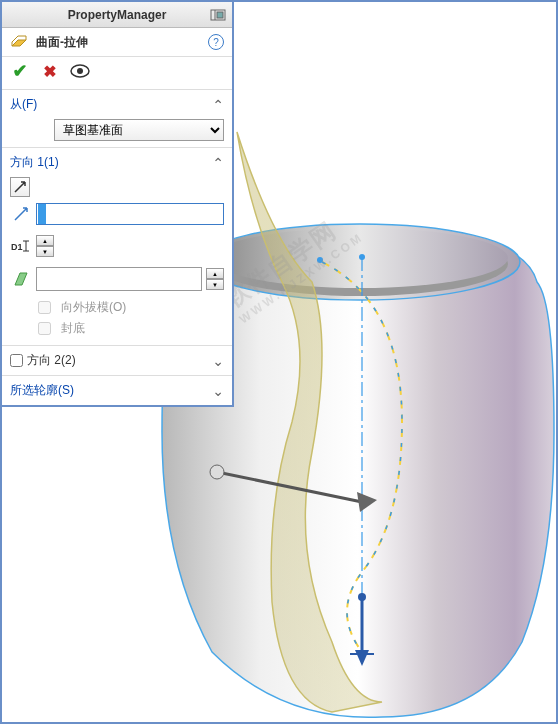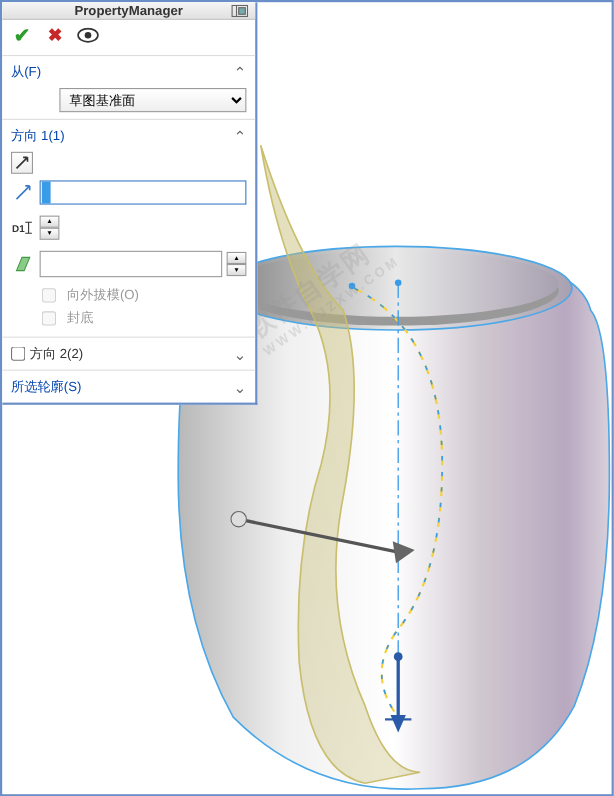--- a/index.html
+++ b/index.html
@@ -2,21 +2,21 @@
 <html><head>
   <meta charset="utf-8">
   <style>
     * { margin: 0; padding: 0; box-sizing: border-box; font-family: "Microsoft YaHei", Arial, sans-serif; }
     body { width: 558px; height: 724px; background: #fff; overflow: hidden; position: relative; border: 2px solid #6a8fc8; }
     
     .graphics-area { position: absolute; top: 0; left: 0; width: 100%; height: 100%; z-index: 0; }
     
     .panel { position: absolute; top: 0; left: 0; width: 232px; background: #fff; z-index: 10; border-right: 2px solid #6a8fc8; border-bottom: 2px solid #6a8fc8; }
     
-    .title-bar { display: flex; align-items: center; justify-content: center; background: linear-gradient(to bottom, #f5f5f5, #e0e0e0); border-bottom: 1px solid #bbb; height: 16px; position: relative; }
+    .title-bar { display: flex; align-items: center; justify-content: center; background: linear-gradient(to bottom, #f5f5f5, #e0e0e0); border-bottom: 1px solid #bbb; height: 26px; position: relative; }
     .title-bar .title { font-size: 12px; font-weight: bold; color: #333; }
     .pin-icon { position: absolute; right: 6px; width: 16px; height: 16px; }
     
     .feature-header { display: flex; align-items: center; padding: 4px 8px; border-bottom: 1px solid #ddd; position: relative; }
     .feature-icon { width: 20px; height: 20px; margin-right: 6px; }
     .feature-title { font-size: 12px; font-weight: bold; color: #333; flex: 1; }
     .help-icon { width: 16px; height: 16px; color: #3a7bc8; border: 1.5px solid #3a7bc8; border-radius: 50%; font-size: 10px; display: flex; align-items: center; justify-content: center; }
     
     .action-row { display: flex; align-items: center; padding: 4px 8px 8px; gap: 10px; border-bottom: 1px solid #ddd; }
     .action-btn { width: 20px; height: 20px; display: flex; align-items: center; justify-content: center; cursor: pointer; }
@@ -114,20 +114,28 @@
 
   <div class="title-bar">
     <span class="title">PropertyManager</span>
     <svg class="pin-icon" viewBox="0 0 16 16">
         <rect x="1" y="3" width="14" height="10" fill="none" stroke="#666" stroke-width="1"></rect>
         <line x1="5" y1="3" x2="5" y2="13" stroke="#666"></line>
         <rect x="7" y="5" width="6" height="6" fill="#7aa" stroke="#666"></rect>
       </svg>
   </div>
 
+  <div class="feature-header">
+    <svg class="feature-icon" viewBox="0 0 20 20">
+        <path d="M2 14 L10 14 L16 8 L8 8 Z" fill="#f0c040" stroke="#b89020"></path>
+        <path d="M2 14 L2 10 L8 4 L16 4 L16 8" fill="none" stroke="#b89020"></path>
+      </svg>
+    <span class="feature-title">曲面-拉伸</span>
+    <span class="help-icon">?</span>
+  </div>
 
   <div class="action-row">
     <span class="action-btn">
         <span class="ok-icon">✔</span>
       </span>
     <span class="action-btn">
         <span class="cancel-icon">✖</span>
       </span>
     <span class="action-btn">
       <svg class="eye-icon" viewBox="0 0 20 14">

